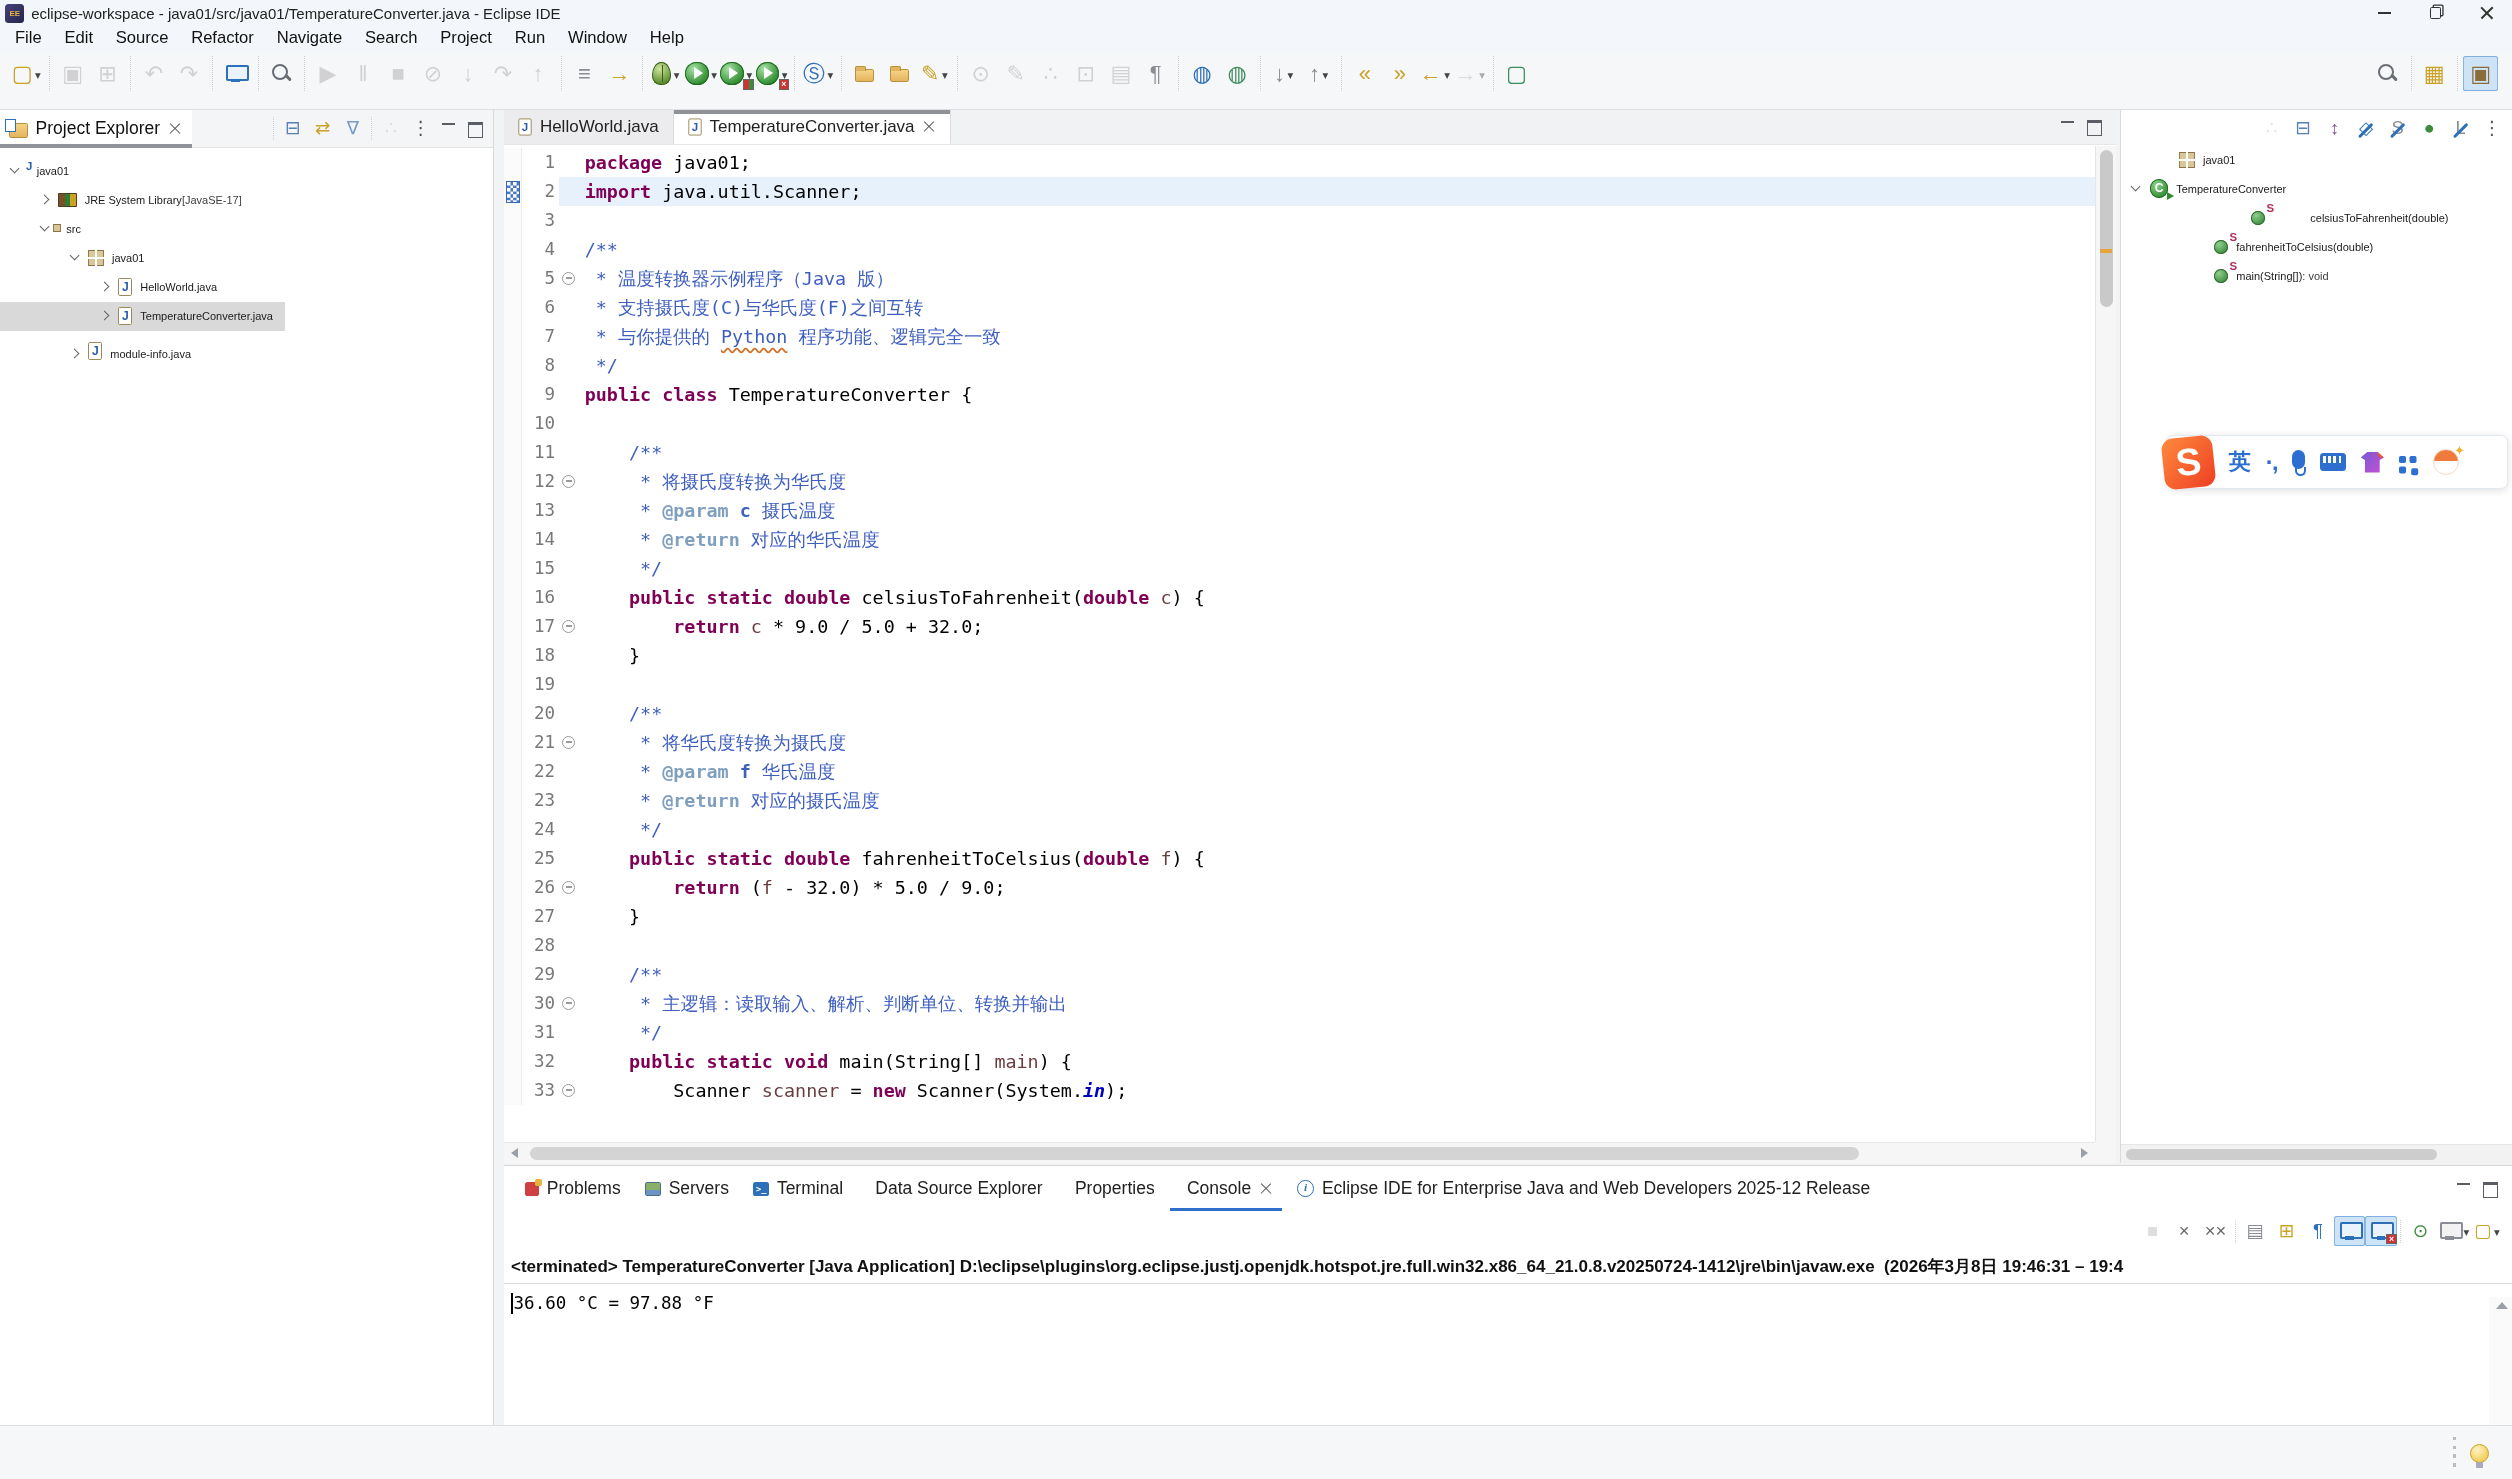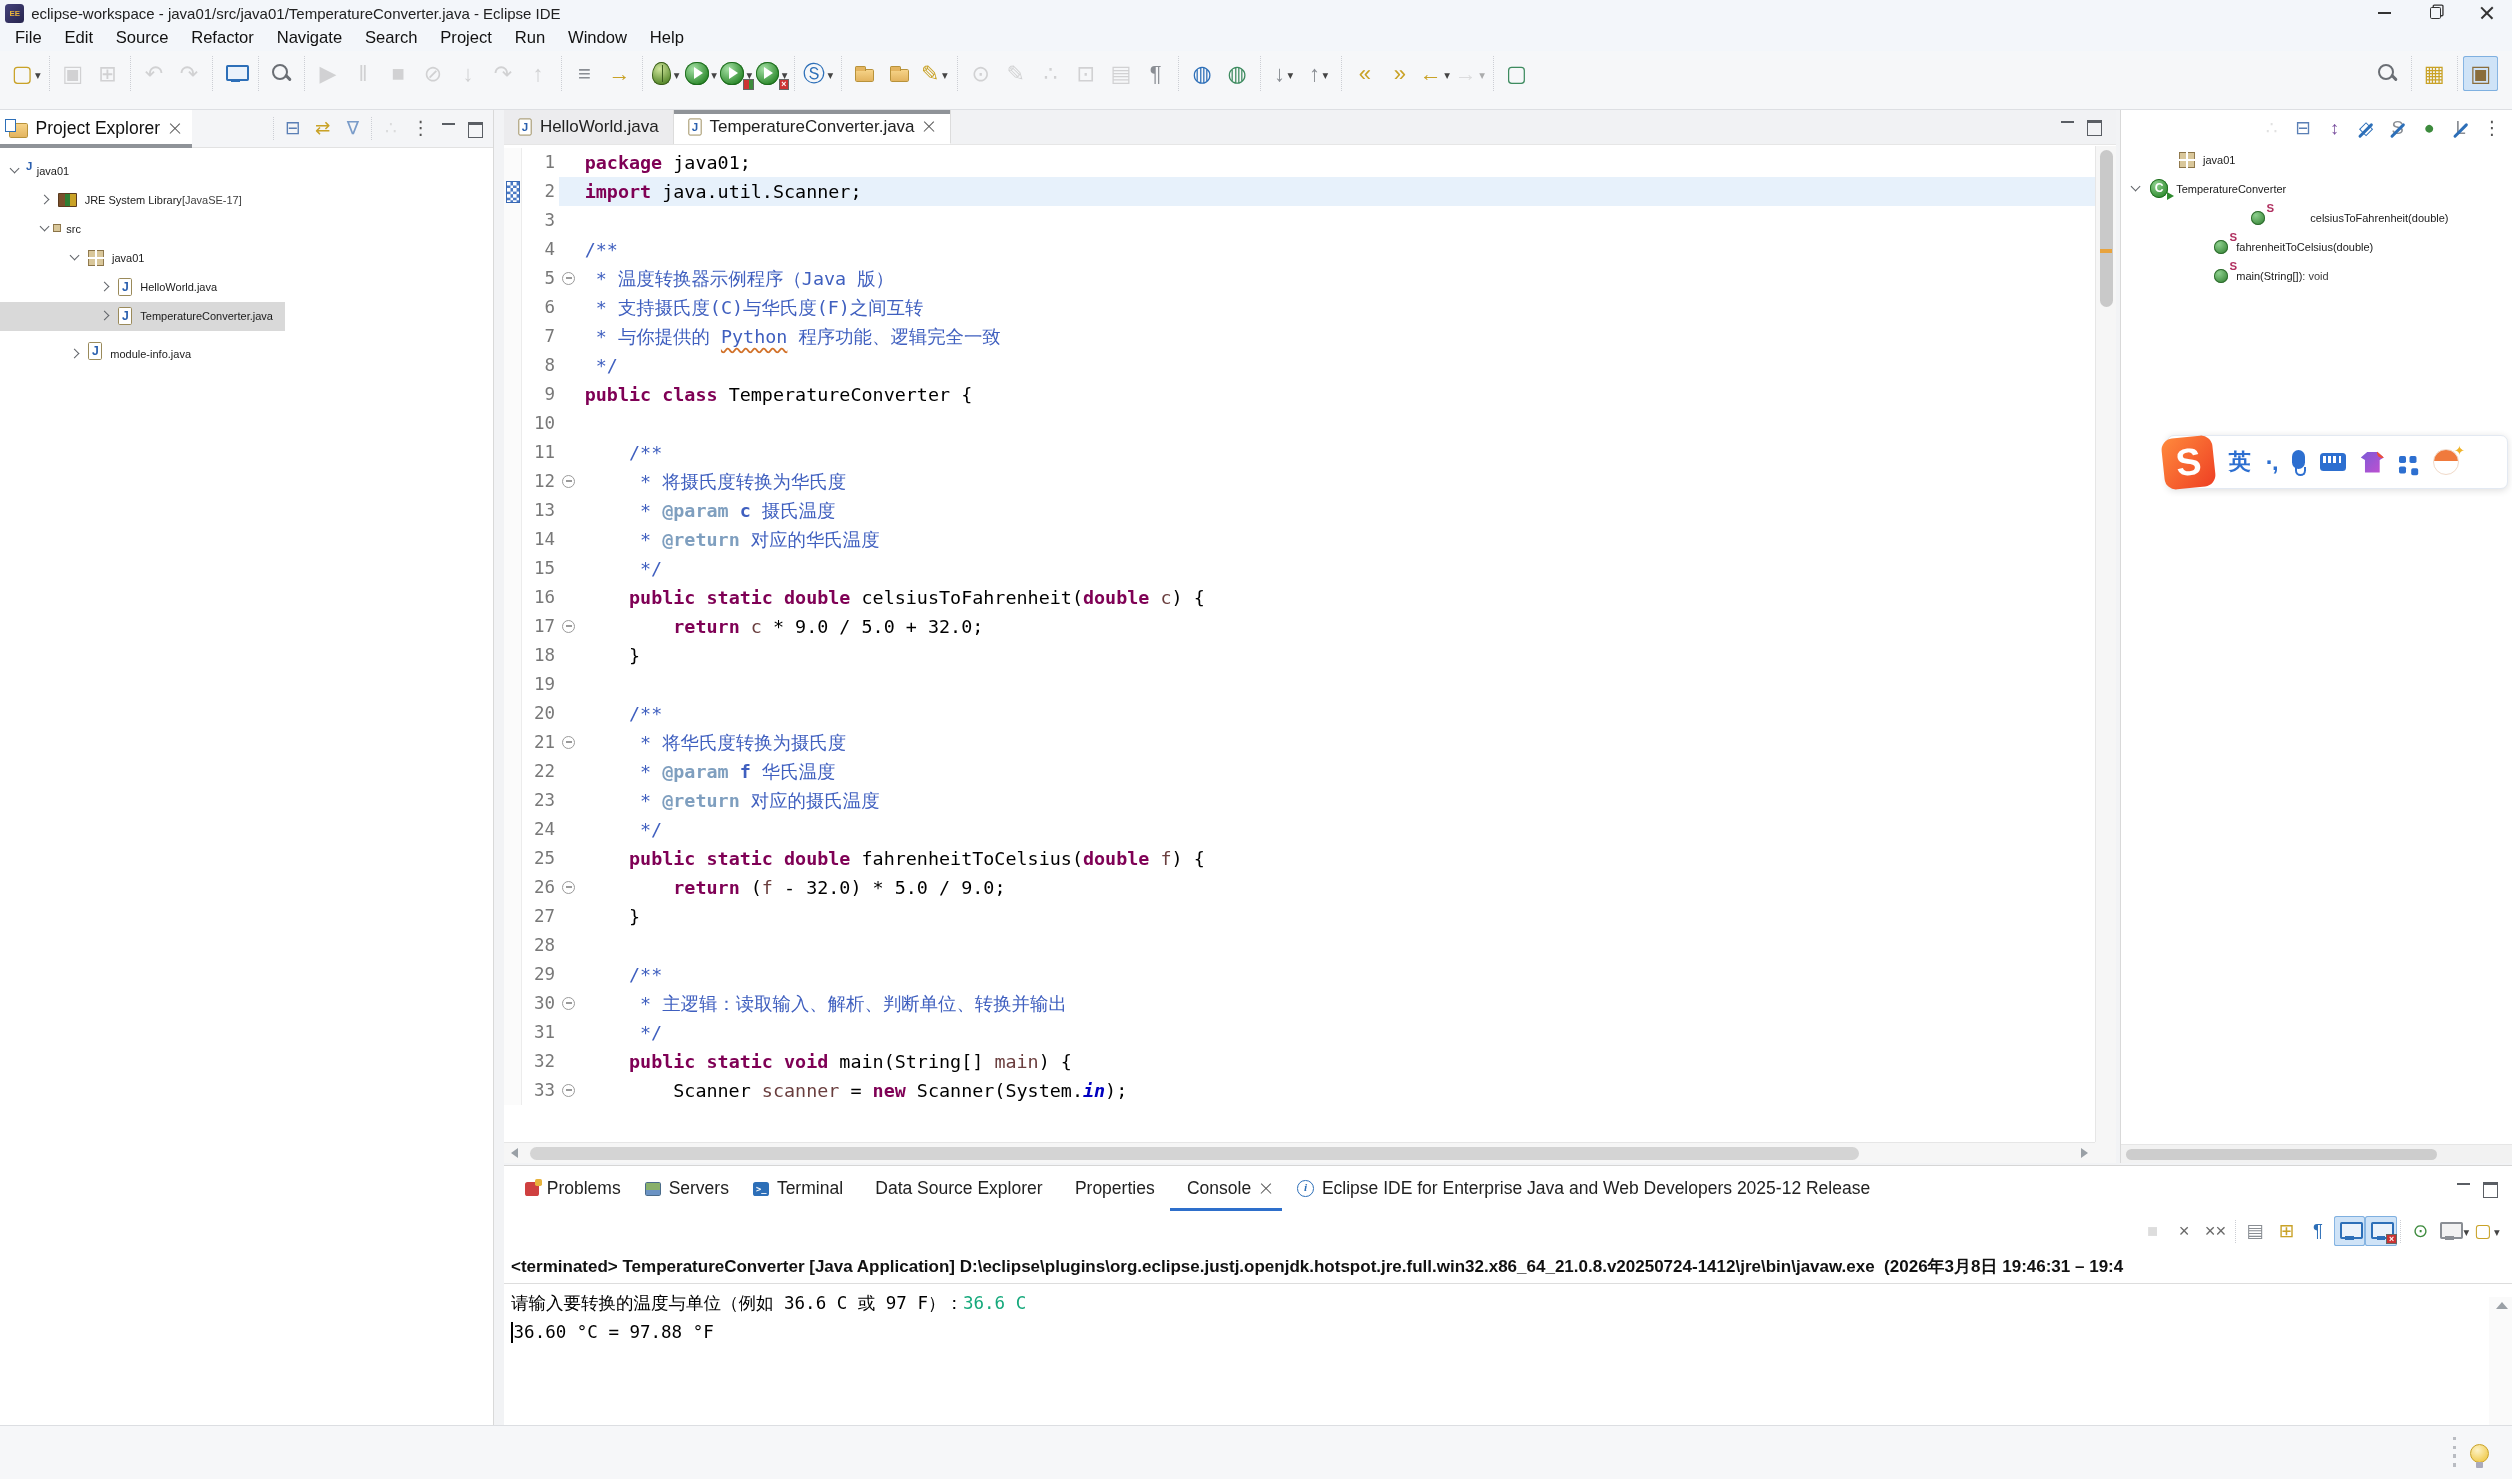--- a/index.html
+++ b/index.html
@@ -695,21 +695,20 @@
         <span class="ci ci-monitor2"></span>
         <span class="dd"></span>
       </span>
       <span class="tbi">
         <span class="g" style="color: rgb(201, 162, 39);">▢</span>
         <span class="dd"></span>
       </span>
     </div>
   <div id="ctitle">&lt;terminated&gt; TemperatureConverter [Java Application] D:\eclipse\plugins\org.eclipse.justj.openjdk.hotspot.jre.full.win32.x86_64_21.0.8.v20250724-1412\jre\bin\javaw.exe  (2026年3月8日 19:46:31 – 19:4</div>
   <div id="cout">
-      <div class="cline"><span class="c-out">请输入要转换的温度与单位（例如 36.6 C 或 97 F）：</span><span class="c-in" style="color: rgb(22, 169, 124);">36.6 C</span></div>
       <div class="cline"><span class="caret"></span><span class="c-out">36.60 °C = 97.88 °F</span></div>
     </div>
   <div id="chscroll">
     <span class="arr l"></span>
     <div id="ch-thumb"></div>
   </div>
   <div id="cvscroll">
     <div id="cv-arrow"></div>
   </div>
 </div>

